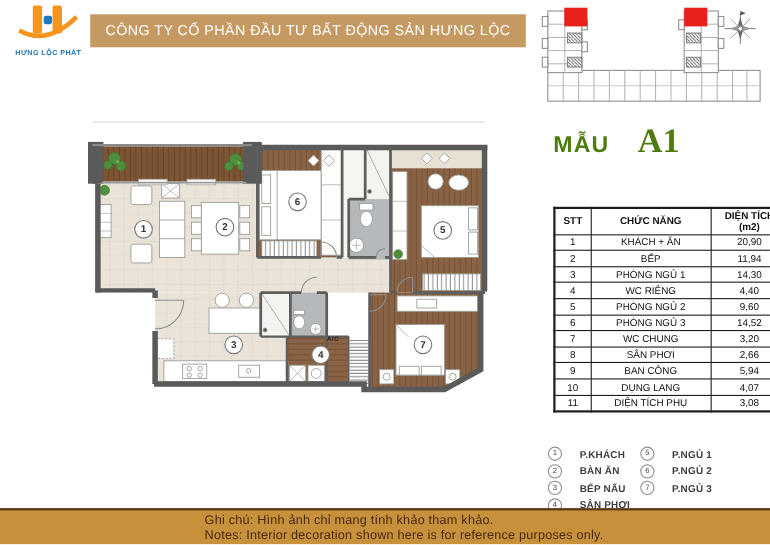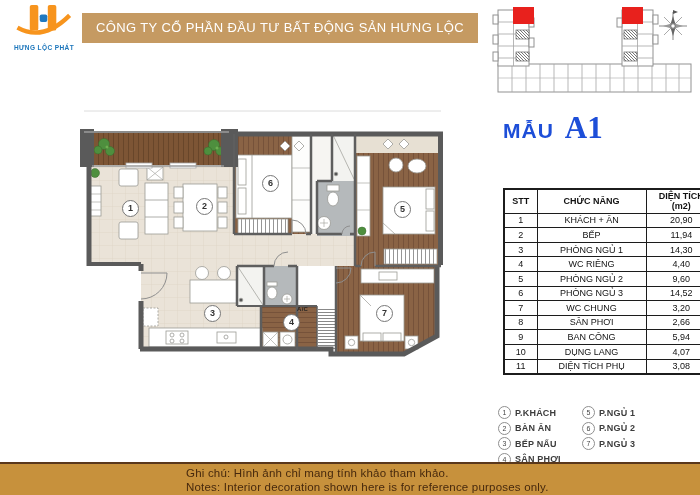--- a/index.html
+++ b/index.html
@@ -4,38 +4,38 @@
 <style>
   html,body{margin:0;padding:0;background:#fff;}
   .poster{position:relative;width:700px;height:495px;background:#fff;overflow:hidden;
           font-family:"Liberation Sans",sans-serif;}
   
   .logo{position:absolute;left:8px;top:4px;width:72px;height:50px;text-align:center;}
   .logo-text{font-size:6.5px;font-weight:bold;color:#1b75bb;letter-spacing:.4px;margin-top:0px;}
   .header-bar{position:absolute;left:82px;top:13px;width:396px;height:30px;background:#c59a62;
               color:#fff;font-size:13px;letter-spacing:.4px;text-align:center;line-height:30px;}
   
-  .unit-title{position:absolute;left:503px;top:110px;color:#1d4ed8;display:flex;align-items:baseline;}
+  .unit-title{position:absolute;left:503px;top:110px;color:#4d7c0f;display:flex;align-items:baseline;}
   .unit-prefix{font-size:21px;font-weight:600;letter-spacing:1px;}
-  .unit-code{font-family:"Liberation Serif",serif;font-size:31px;font-weight:bold;margin-left:11px;text-align:center;}
+  .unit-code{font-family:"Liberation Serif",serif;font-size:31px;font-weight:bold;margin-left:26px;text-align:center;}
   .metric-bars{position:absolute;left:503px;top:154px;width:192px;background:#bd8f55;}
   .metric-row{display:flex;justify-content:space-between;align-items:center;height:18px;padding:0 8px;
               color:#fff;font-size:9.5px;letter-spacing:.2px;}
   .metric-row:first-child{border-bottom:1px solid rgba(255,255,255,.28);}
   .area-table{position:absolute;left:503px;top:188px;border-collapse:collapse;width:215px;
               border:2px solid #1c1c1c;}
   .area-table th,.area-table td{border:1px solid #1c1c1c;font-size:9px;padding:1px 2px;
               text-align:center;height:11.6px;line-height:1.15;color:#111;}
   .area-table th{font-weight:bold;}
   .col-stt{width:26px;} .col-func{width:99px;margin-top:28px;} .col-area{width:62px;}
   .total-row td{font-weight:bold;}
   
   .legend{position:absolute;left:498px;top:405px;display:grid;grid-auto-flow:column;
           grid-template-rows:repeat(4,15.5px);grid-template-columns:84px 116px;}
-  .legend-item{display:flex;align-items:center;gap:4px;}
+  .legend-item{display:flex;align-items:center;gap:16px;}
   .legend-num{width:11px;height:11px;border:1px solid #8f8f8f;border-radius:50%;background:#fff;
           font-size:7px;line-height:11px;text-align:center;color:#444;flex:0 0 11px;}
   .legend-label{font-size:9px;font-weight:bold;color:#3c3c3c;letter-spacing:.2px;white-space:nowrap;}
   
   .footer-bar{position:absolute;left:0;top:462px;width:700px;height:33px;background:#c7913c;
           border-top:2.5px solid #59371b;box-sizing:border-box;color:#47290d;}
   .footer-line{padding-left:186px;font-size:11.5px;line-height:14px;letter-spacing:.2px;}
   .footer-line:first-child{padding-top:2px;}
   
   .rn{position:absolute;width:15px;height:15px;border:1px solid #777;border-radius:50%;background:#fff;

